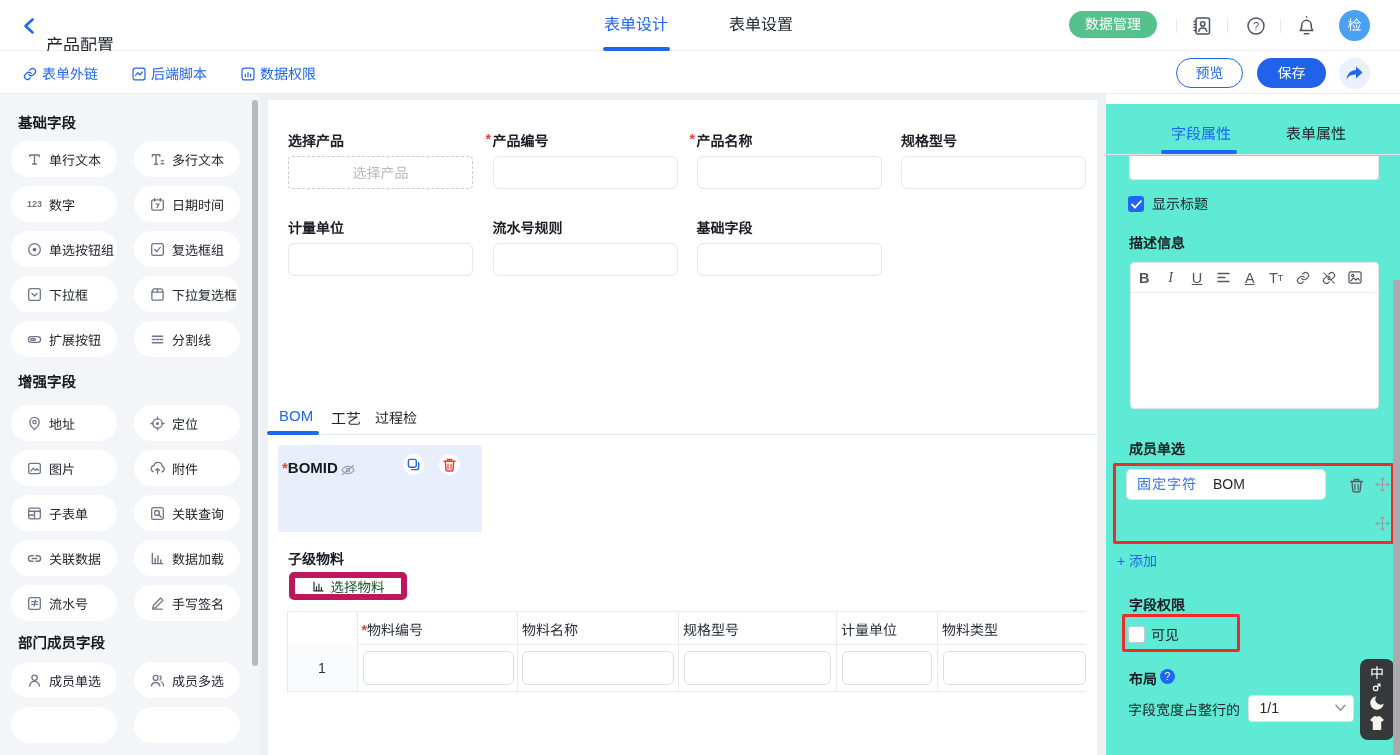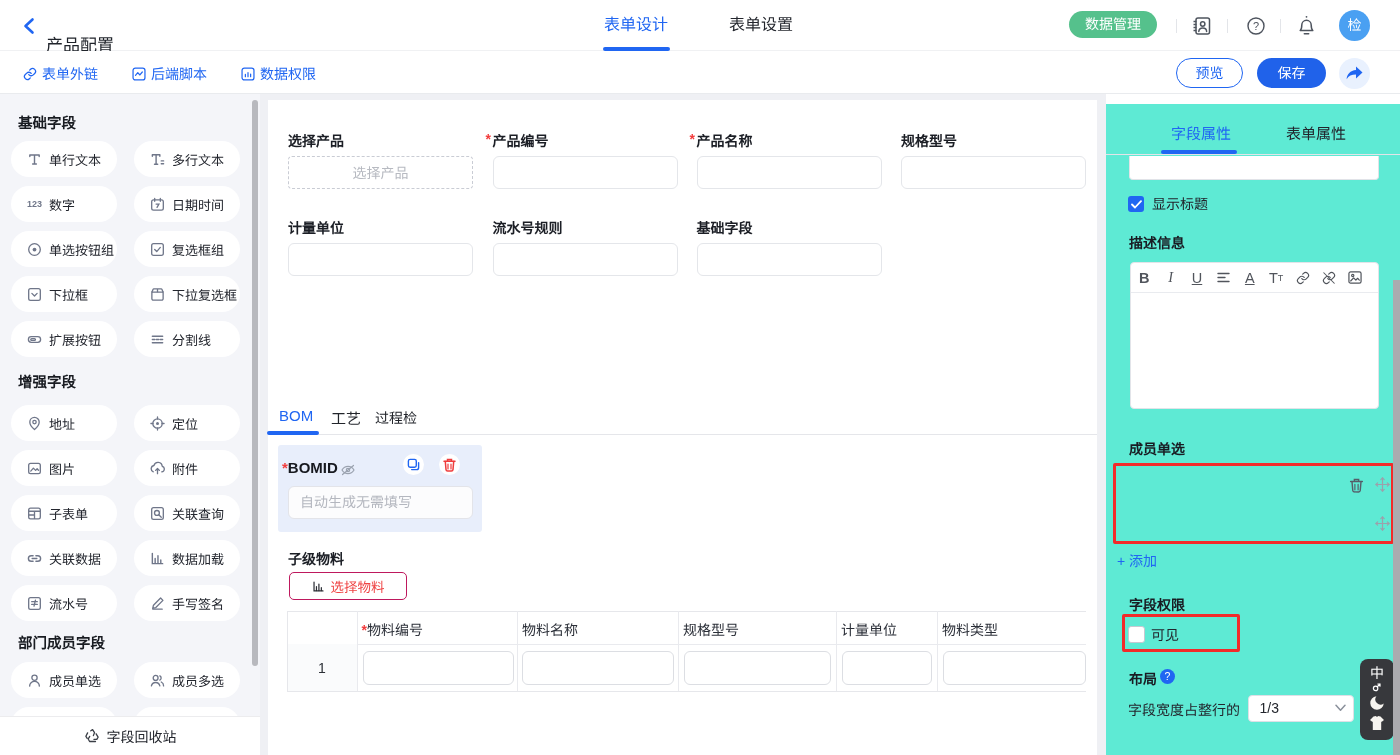--- a/index.html
+++ b/index.html
@@ -189,26 +189,20 @@
         <path d="M2.8 14a5.2 5.2 0 0 1 10.4 0"></path>
       </svg>成员单选</div>
 <div class="pill" style="left:134px;top:568px"><svg width="15" height="15" viewBox="0 0 16 16" fill="none" stroke="#6f7689" stroke-width="1.4" stroke-linecap="round">
         <circle cx="6" cy="5.2" r="2.6"></circle>
         <path d="M1.5 13.8a4.6 4.6 0 0 1 9 0"></path>
         <path d="M10.5 3a2.6 2.6 0 0 1 0 4.6M12 9.6a4.6 4.6 0 0 1 2.5 4.2"></path>
       </svg>成员多选</div>
 <div class="pill" style="left:11px;top:613px"></div>
 <div class="pill" style="left:134px;top:613px"></div>
 <div id="side-scroll"></div>
-<div id="side-footer"><svg width="16" height="16" viewBox="0 0 16 16" fill="none" stroke="#3a3e46" stroke-width="1.3" stroke-linecap="round" stroke-linejoin="round">
-        <path d="M6.8 2.8 8.6 1.6l1.9 3-1.1 3"></path>
-        <path d="M12.1 5.8l2 3.3-1.3 2.2h-2.9"></path>
-        <path d="M11.5 13.5H5.6L4.2 11l1.5-2.6"></path>
-        <path d="M3.6 4.9 1.9 8.3l1.3 2.1"></path>
-      </svg>字段回收站</div>
 </div>
 <div id="canvas">
     <div id="formpanel"></div>
 
 <div class="flabel" style="left:28px;top:36px">选择产品</div>
 <div class="flabel" style="left:232.5px;top:36px"><span class="star star-h">*</span>产品编号</div>
 <div class="flabel" style="left:436.5px;top:36px"><span class="star star-h">*</span>产品名称</div>
 <div class="flabel" style="left:641px;top:36px">规格型号</div>
 
 <div class="abs" style="left:28px;top:62px;width:185px;height:33px;border:1px dashed #c9ccd4;border-radius:4px;font-size:14px;color:#b7bac1;text-align:center;line-height:32px;">选择产品</div>
@@ -242,24 +236,23 @@
         <path d="M5 12.5h5.5a2 2 0 0 0 2-2V5" stroke-linecap="round"></path>
       </svg>
     </div>
 <div class="abs" style="left:178.5px;top:360px;width:21px;height:21px;border-radius:50%;background:#fff;display:flex;align-items:center;justify-content:center;">
       <svg width="13" height="14" viewBox="0 0 13 14" fill="none" stroke="#ef3c3c" stroke-width="1.5" stroke-linecap="round">
         <path d="M1 3.2h11M4.5 3V1.4h4V3"></path>
         <path d="M2.3 3.4l.7 8.2a1.6 1.6 0 0 0 1.6 1.4h3.8a1.6 1.6 0 0 0 1.6-1.4l.7-8.2"></path>
         <path d="M5 6v5M8 6v5" stroke-width="1.2"></path>
       </svg>
     </div>
-<div class="abs" style="left:28px;top:392px;width:185px;height:33px;background:#fcfcfd;border:1px solid #e3e4e9;border-radius:6px;font-size:14px;color:#b4b7bf;line-height:31px;padding-left:11px;">自动生成无需填写</div>
 
 <div class="flabel" style="left:28px;top:454px">子级物料</div>
-<div class="abs" style="left:29px;top:478px;width:118px;height:28px;background:#fff;border:1px solid #be185d;border-radius:5px;display:flex;align-items:center;justify-content:center;font-size:13.5px;color:#ef4444;"><svg style="margin-right:6px" width="13" height="13" viewBox="0 0 16 16" fill="none" stroke="#2b2e35" stroke-width="1.5" stroke-linecap="round">
+<div class="abs" style="left:29px;top:478px;width:118px;height:28px;background:#fff;border:6px solid #be185d;border-radius:5px;display:flex;align-items:center;justify-content:center;font-size:13.5px;color:#14532d;"><svg style="margin-right:6px" width="13" height="13" viewBox="0 0 16 16" fill="none" stroke="#2b2e35" stroke-width="1.5" stroke-linecap="round">
         <path d="M2.5 2.5v11h11"></path>
         <path d="M5.5 13V8M8.5 13V5M11.5 13V9.5"></path>
       </svg>选择物料</div>
 
 <div class="abs" style="left:27px;top:517px;width:799px;height:1px;background:#e6e7eb;"></div>
 <div class="abs" style="left:27px;top:549.5px;width:799px;height:1px;background:#e9eaee;"></div>
 <div class="abs" style="left:27px;top:596.5px;width:799px;height:1px;background:#e6e7eb;"></div>
 <div class="abs" style="left:27px;top:517px;width:1px;height:80px;background:#e6e7eb;"></div>
 <div class="abs" style="left:97px;top:517px;width:1px;height:80px;background:#e9eaee;"></div>
 <div class="abs" style="left:257px;top:517px;width:1px;height:80px;background:#e9eaee;"></div>
@@ -323,20 +316,21 @@
           <svg width="14" height="13" viewBox="0 0 16 15" fill="none" stroke="#51555c" stroke-width="1.4">
             <rect x="1" y="1" width="14" height="13" rx="2"></rect>
             <circle cx="5.4" cy="5.2" r="1.3"></circle>
             <path d="M3 11.5l3.4-3.6 2.6 2.6 2-2.1 2 2.1" stroke-linecap="round" stroke-linejoin="round"></path>
           </svg>
         </span>
  </div>
 </div>
 <div class="rlabel" style="top:334px">成员单选</div>
 <div class="redbox" style="left:7px;top:359px;width:281px;height:81px;"></div>
+<div class="rulebox" style="top:365px"><span class="bl">固定字符</span><span class="dk">BOM</span></div>
 <svg class="abs" style="left:243px;top:374px" width="15" height="15" viewBox="0 0 13 14" fill="none" stroke="#565c68" stroke-width="1.3" stroke-linecap="round">
       <path d="M1 3.2h11M4.5 3V1.4h4V3"></path>
       <path d="M2.3 3.4l.7 8.2a1.6 1.6 0 0 0 1.6 1.4h3.8a1.6 1.6 0 0 0 1.6-1.4l.7-8.2"></path>
       <path d="M5 6v5M8 6v5" stroke-width="1.1"></path>
     </svg>
 <svg class="abs" style="left:269px;top:373px" width="15" height="15" viewBox="0 0 16 16" fill="none" stroke="#9ba1ab" stroke-width="1.3" stroke-linecap="round" stroke-linejoin="round">
       <path d="M8 1v14M1 8h14"></path>
       <path d="M6.2 2.8L8 1l1.8 1.8M6.2 13.2L8 15l1.8-1.8M2.8 6.2L1 8l1.8 1.8M13.2 6.2L15 8l-1.8 1.8"></path>
     </svg>
 <svg class="abs" style="left:269px;top:412px" width="15" height="15" viewBox="0 0 16 16" fill="none" stroke="#9ba1ab" stroke-width="1.3" stroke-linecap="round" stroke-linejoin="round">
@@ -344,21 +338,21 @@
       <path d="M6.2 2.8L8 1l1.8 1.8M6.2 13.2L8 15l1.8-1.8M2.8 6.2L1 8l1.8 1.8M13.2 6.2L15 8l-1.8 1.8"></path>
     </svg>
 <div class="abs" style="left:11px;top:446px;font-size:14px;color:#2066f2;">+ 添加</div>
 <div class="rlabel" style="top:490px">字段权限</div>
 <div class="redbox" style="left:15.5px;top:510px;width:118px;height:38px;"></div>
 <div class="abs" style="left:22px;top:522px;width:17px;height:17px;background:#fff;border:1px solid #c5c9d1;border-radius:3px;"></div>
 <div class="abs" style="left:45px;top:520px;font-size:14px;color:#22252c;">可见</div>
 <div class="rlabel" style="top:564px">布局</div>
 <div class="abs" style="left:54px;top:565px;width:15px;height:15px;border-radius:50%;background:#2066f2;color:#fff;font-size:10.5px;text-align:center;line-height:15px;">?</div>
 <div class="abs" style="left:22px;top:595px;font-size:14px;color:#23262d;">字段宽度占整行的</div>
-<div class="abs" style="left:141.5px;top:591px;width:106px;height:27px;background:#fff;border:1px solid #dee0e6;border-radius:4px;font-size:14px;color:#23262d;line-height:25px;padding-left:11px;">1/3</div>
+<div class="abs" style="left:141.5px;top:591px;width:106px;height:27px;background:#fff;border:1px solid #dee0e6;border-radius:4px;font-size:14px;color:#23262d;line-height:25px;padding-left:11px;">1/1</div>
 <svg class="abs" style="left:229px;top:600px" width="11" height="8" viewBox="0 0 11 8" fill="none">
       <path d="M1 1.2L5.5 6.2L10 1.2" stroke="#8b919c" stroke-width="1.5" stroke-linecap="round" stroke-linejoin="round"></path>
     </svg>
 </div>
 <div class="abs" style="left:1360px;top:659px;width:34px;height:81px;border-radius:8px;background:#37383c;z-index:5;">
  <div style="position:absolute;left:0;top:3px;width:34px;text-align:center;color:#fff;font-size:14px;">中</div>
  <svg style="position:absolute;left:12px;top:23px" width="10" height="10" viewBox="0 0 10 10" fill="none" stroke="#fff" stroke-width="1.2" stroke-linecap="round">
       <circle cx="3.6" cy="6.4" r="2.2"></circle>
       <path d="M5.5 4.5L8 2M8 2v2.2M8 2H5.8"></path>
     </svg>

